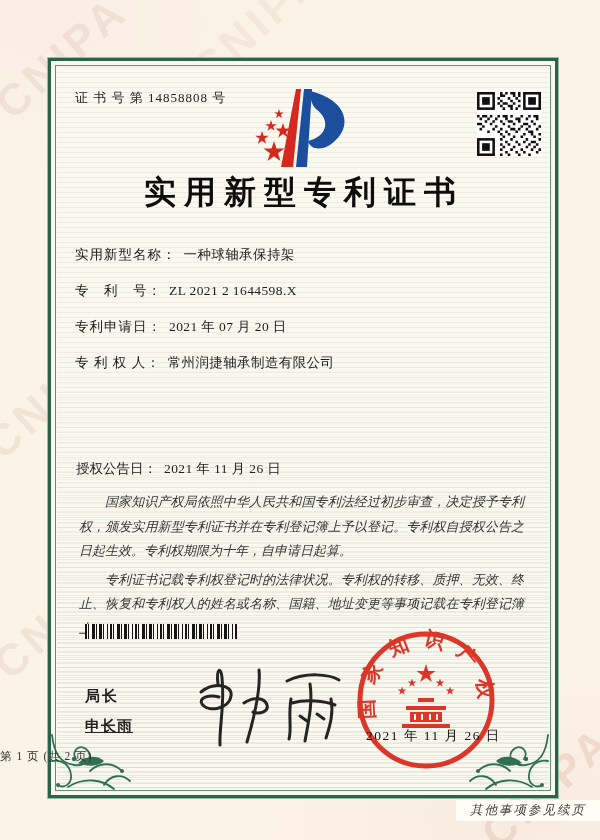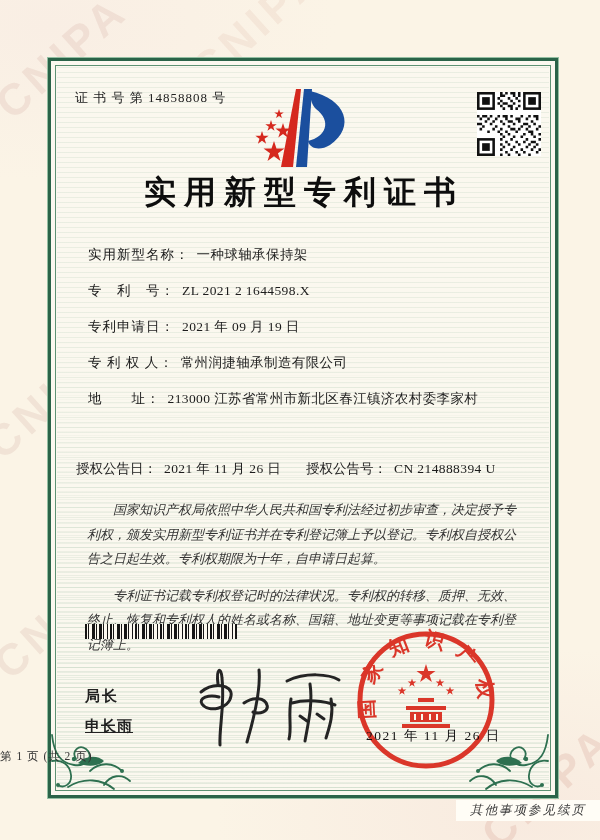--- a/index.html
+++ b/index.html
@@ -21,29 +21,29 @@
   .waves-strong{position:absolute;inset:6px;
     background:repeating-linear-gradient(180deg, rgba(110,160,128,0.16) 0px, rgba(110,160,128,0.16) 1px, rgba(0,0,0,0) 1px, rgba(0,0,0,0) 4px);
     -webkit-mask-image:linear-gradient(to bottom, transparent 35%, #000 85%);
     mask-image:linear-gradient(to bottom, transparent 35%, #000 85%);}
   
   .cert-no{position:absolute;z-index:3;left:75px;top:89px;font-size:13px;letter-spacing:1px;color:#222;}
   .logo{position:absolute;z-index:3;left:246px;top:83px;width:118px;height:88px;}
   .qr{position:absolute;z-index:3;left:477px;top:92px;width:64px;height:64px;}
   .title{position:absolute;z-index:3;left:0;top:171px;width:100%;text-align:center;
     font-weight:bold;font-size:32px;letter-spacing:8px;text-indent:8px;color:#0d0d0d;}
-  .fields{position:absolute;z-index:3;left:75px;top:246px;width:472px;margin-left:13px;}
+  .fields{position:absolute;z-index:3;left:75px;top:246px;width:472px;}
   .field-row{height:36px;font-size:13.5px;color:#1c1c1c;white-space:nowrap;}
   .field-label{letter-spacing:1px;}
   .field-value{margin-left:7px;letter-spacing:0.4px;}
   .grant-row{position:absolute;z-index:3;left:76px;top:460px;width:472px;font-size:13.5px;color:#1c1c1c;white-space:nowrap;}
   .grant-no{position:absolute;left:230px;top:0;}
   .paras{position:absolute;z-index:3;left:75px;top:486px;width:453px;
     font-style:italic;font-size:13px;line-height:24.5px;color:#333;text-align:justify;}
-  .paras p{margin:12px;text-indent:2em;}
+  .paras p{margin:4px;text-indent:2em;}
   .barcode{position:absolute;z-index:3;left:85px;top:624px;width:152px;height:15px;
     background:repeating-linear-gradient(90deg,
       #151515 0 2px, #fbf8ef 2px 3px,
       #151515 3px 4px, #fbf8ef 4px 7px,
       #151515 7px 10px, #fbf8ef 10px 11px,
       #151515 11px 12px, #fbf8ef 12px 14px,
       #151515 14px 17px, #fbf8ef 17px 18px,
       #151515 18px 19px, #fbf8ef 19px 22px,
       #151515 22px 23px, #fbf8ef 23px 25px);}
   .director-title{position:absolute;z-index:3;left:85px;top:687px;font:bold 15px "Liberation Sans",sans-serif;color:#222;letter-spacing:2px;}
@@ -163,35 +163,29 @@
   <div class="title">实用新型专利证书</div>
 
   <div class="fields">
     <div class="field-row">
       <span class="field-label">实用新型名称：</span><span class="field-value">一种球轴承保持架</span>
     </div>
     <div class="field-row">
       <span class="field-label">专　利　号：</span><span class="field-value">ZL 2021 2 1644598.X</span>
     </div>
     <div class="field-row">
-      <span class="field-label">专利申请日：</span><span class="field-value">2021 年 09 月 19 日</span>
+      <span class="field-label">专利申请日：</span><span class="field-value">2021 年 07 月 20 日</span>
     </div>
     <div class="field-row">
       <span class="field-label">专 利 权 人：</span><span class="field-value">常州润捷轴承制造有限公司</span>
-    </div>
-    <div class="field-row">
-      <span class="field-label">地　　址：</span><span class="field-value">213000 江苏省常州市新北区春江镇济农村委李家村</span>
     </div>
   </div>
 
   <div class="grant-row">
     <span>授权公告日：</span><span class="field-value">2021 年 11 月 26 日</span>
-    <span class="grant-no">
-      <span>授权公告号：</span><span class="field-value">CN 214888394 U</span>
-    </span>
   </div>
 
   <div class="paras">
     <p>国家知识产权局依照中华人民共和国专利法经过初步审查，决定授予专利权，颁发实用新型专利证书并在专利登记簿上予以登记。专利权自授权公告之日起生效。专利权期限为十年，自申请日起算。</p>
     <p>专利证书记载专利权登记时的法律状况。专利权的转移、质押、无效、终止、恢复和专利权人的姓名或名称、国籍、地址变更等事项记载在专利登记簿上。</p>
   </div>
 
   <div class="barcode"></div>
 
   <div class="director-title">局长</div>

